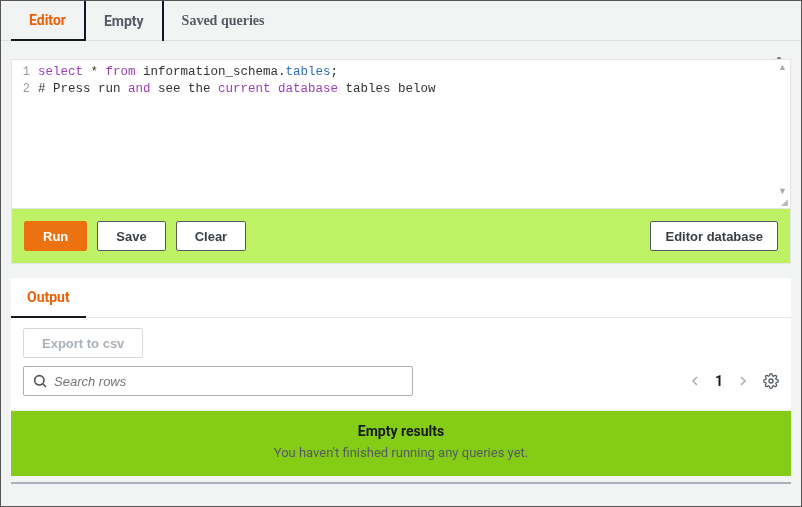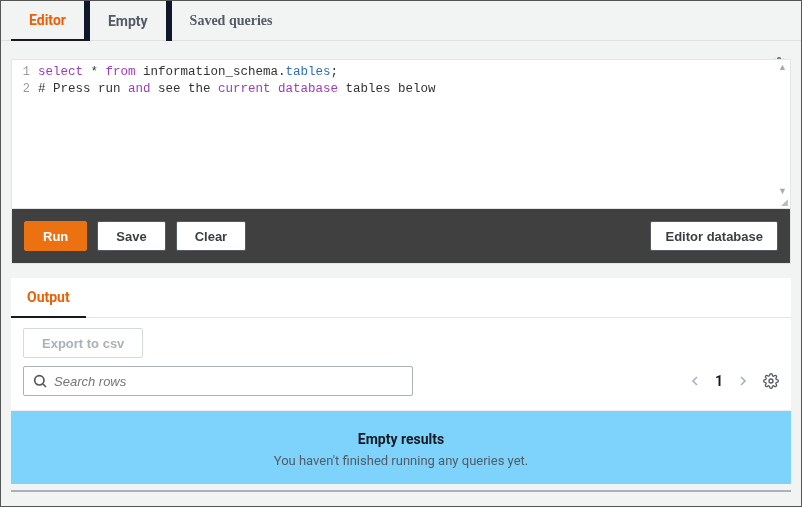--- a/index.html
+++ b/index.html
@@ -23,21 +23,21 @@
   }
   .top-tab {
     padding: 0 18px;
     height: 40px;
     display: flex;
     align-items: center;
     font-weight: 700;
     font-size: 14px;
     color: #545b64;
     cursor: pointer;
-    border-right: 6px solid #0f172a;
+    border-right: 2px solid #0f172a;
   }
   .top-tab:last-child { border-right: none; font-family: Liberation Serif, serif; }
   .top-tab.active {
     color: #eb5f07;
     border-bottom: 2px solid #16191f;
     height: 40px;
   }
   
   .editor-wrap {
     margin: 14px 10px 0 10px;
@@ -86,21 +86,21 @@
   }
   .scroll-hint-top { top: 2px; }
   .scroll-hint-bottom { bottom: 12px; }
   .resize-hint {
     position: absolute;
     right: 2px; bottom: 1px;
     color: #bbb; font-size: 9px;
   }
   
   .toolbar {
-    background: #404040;
+    background: #bef264;
     margin: 0 10px;
     border: 1px solid #e5e5e5;
     border-top: none;
     padding: 12px 12px;
     display: flex;
     justify-content: space-between;
     align-items: center;
   }
   .toolbar-left { display: flex; gap: 10px; }
   .btn {
@@ -190,22 +190,22 @@
   }
   .pager .chev {
     color: #aab1b8;
     cursor: pointer;
     font-size: 14px;
   }
   .pager .page { font-weight: 700; font-size: 14px; }
   .gear-wrap { cursor: pointer; color: #545b64; display:inline-flex; }
   .empty-results {
     text-align: center;
-    padding: 20px 0 16px;
-    background: #7dd3fc;
+    padding: 12px 0 16px;
+    background: #84cc16;
     border-top: 1px solid #eee;
   }
   .empty-results .title {
     font-weight: 700;
     font-size: 14px;
     margin-bottom: 6px;
   }
   .empty-results .msg {
     color: #545b64;
     font-size: 13px;

